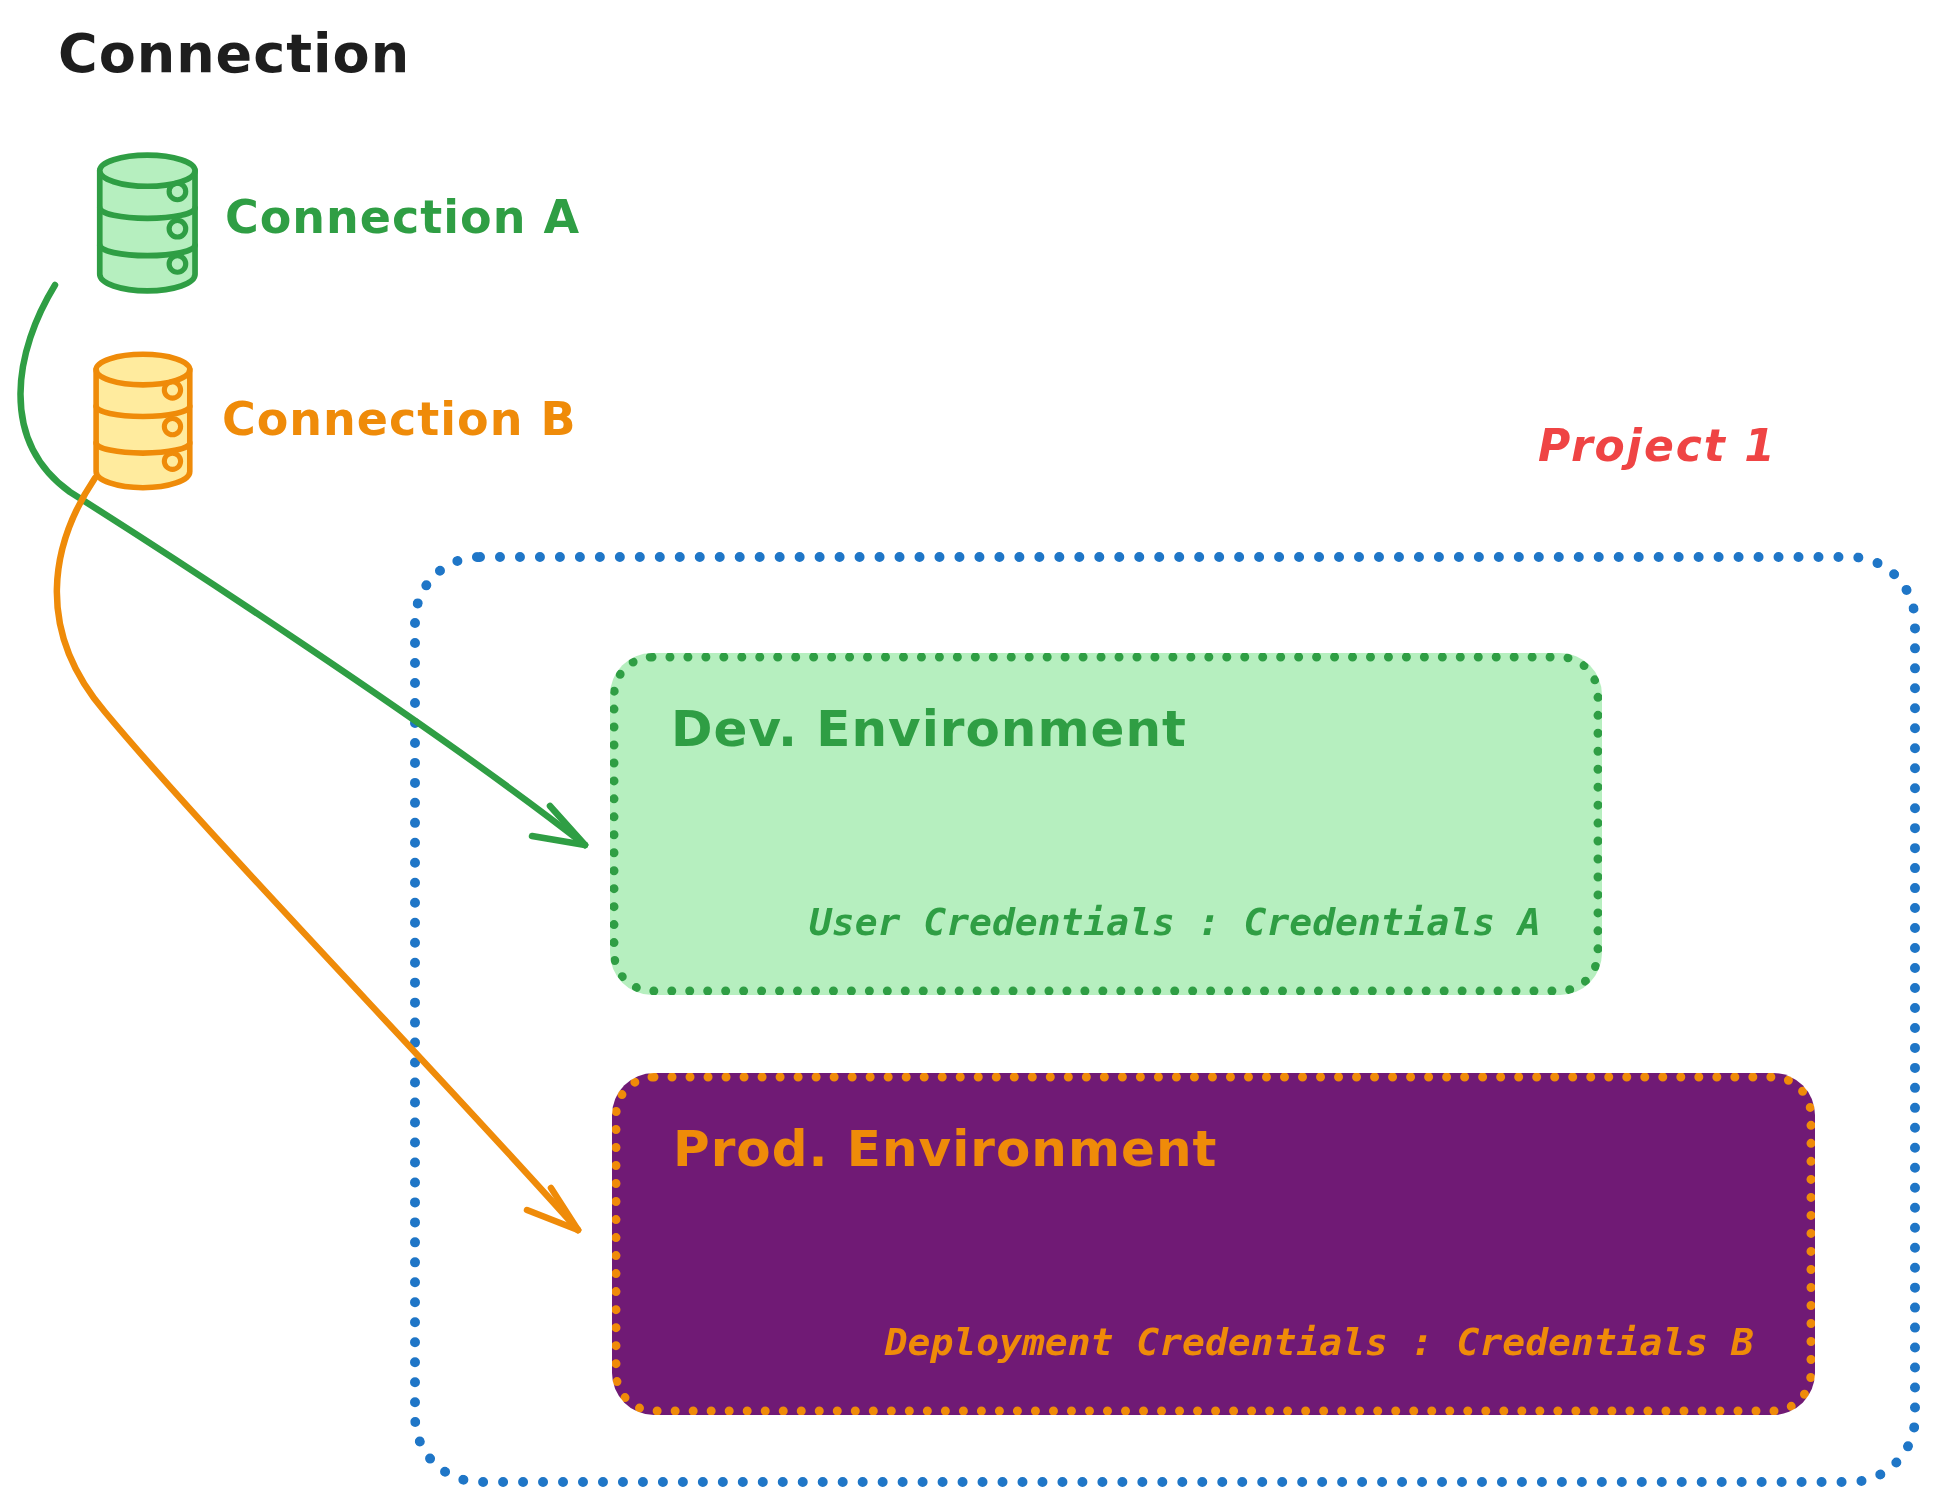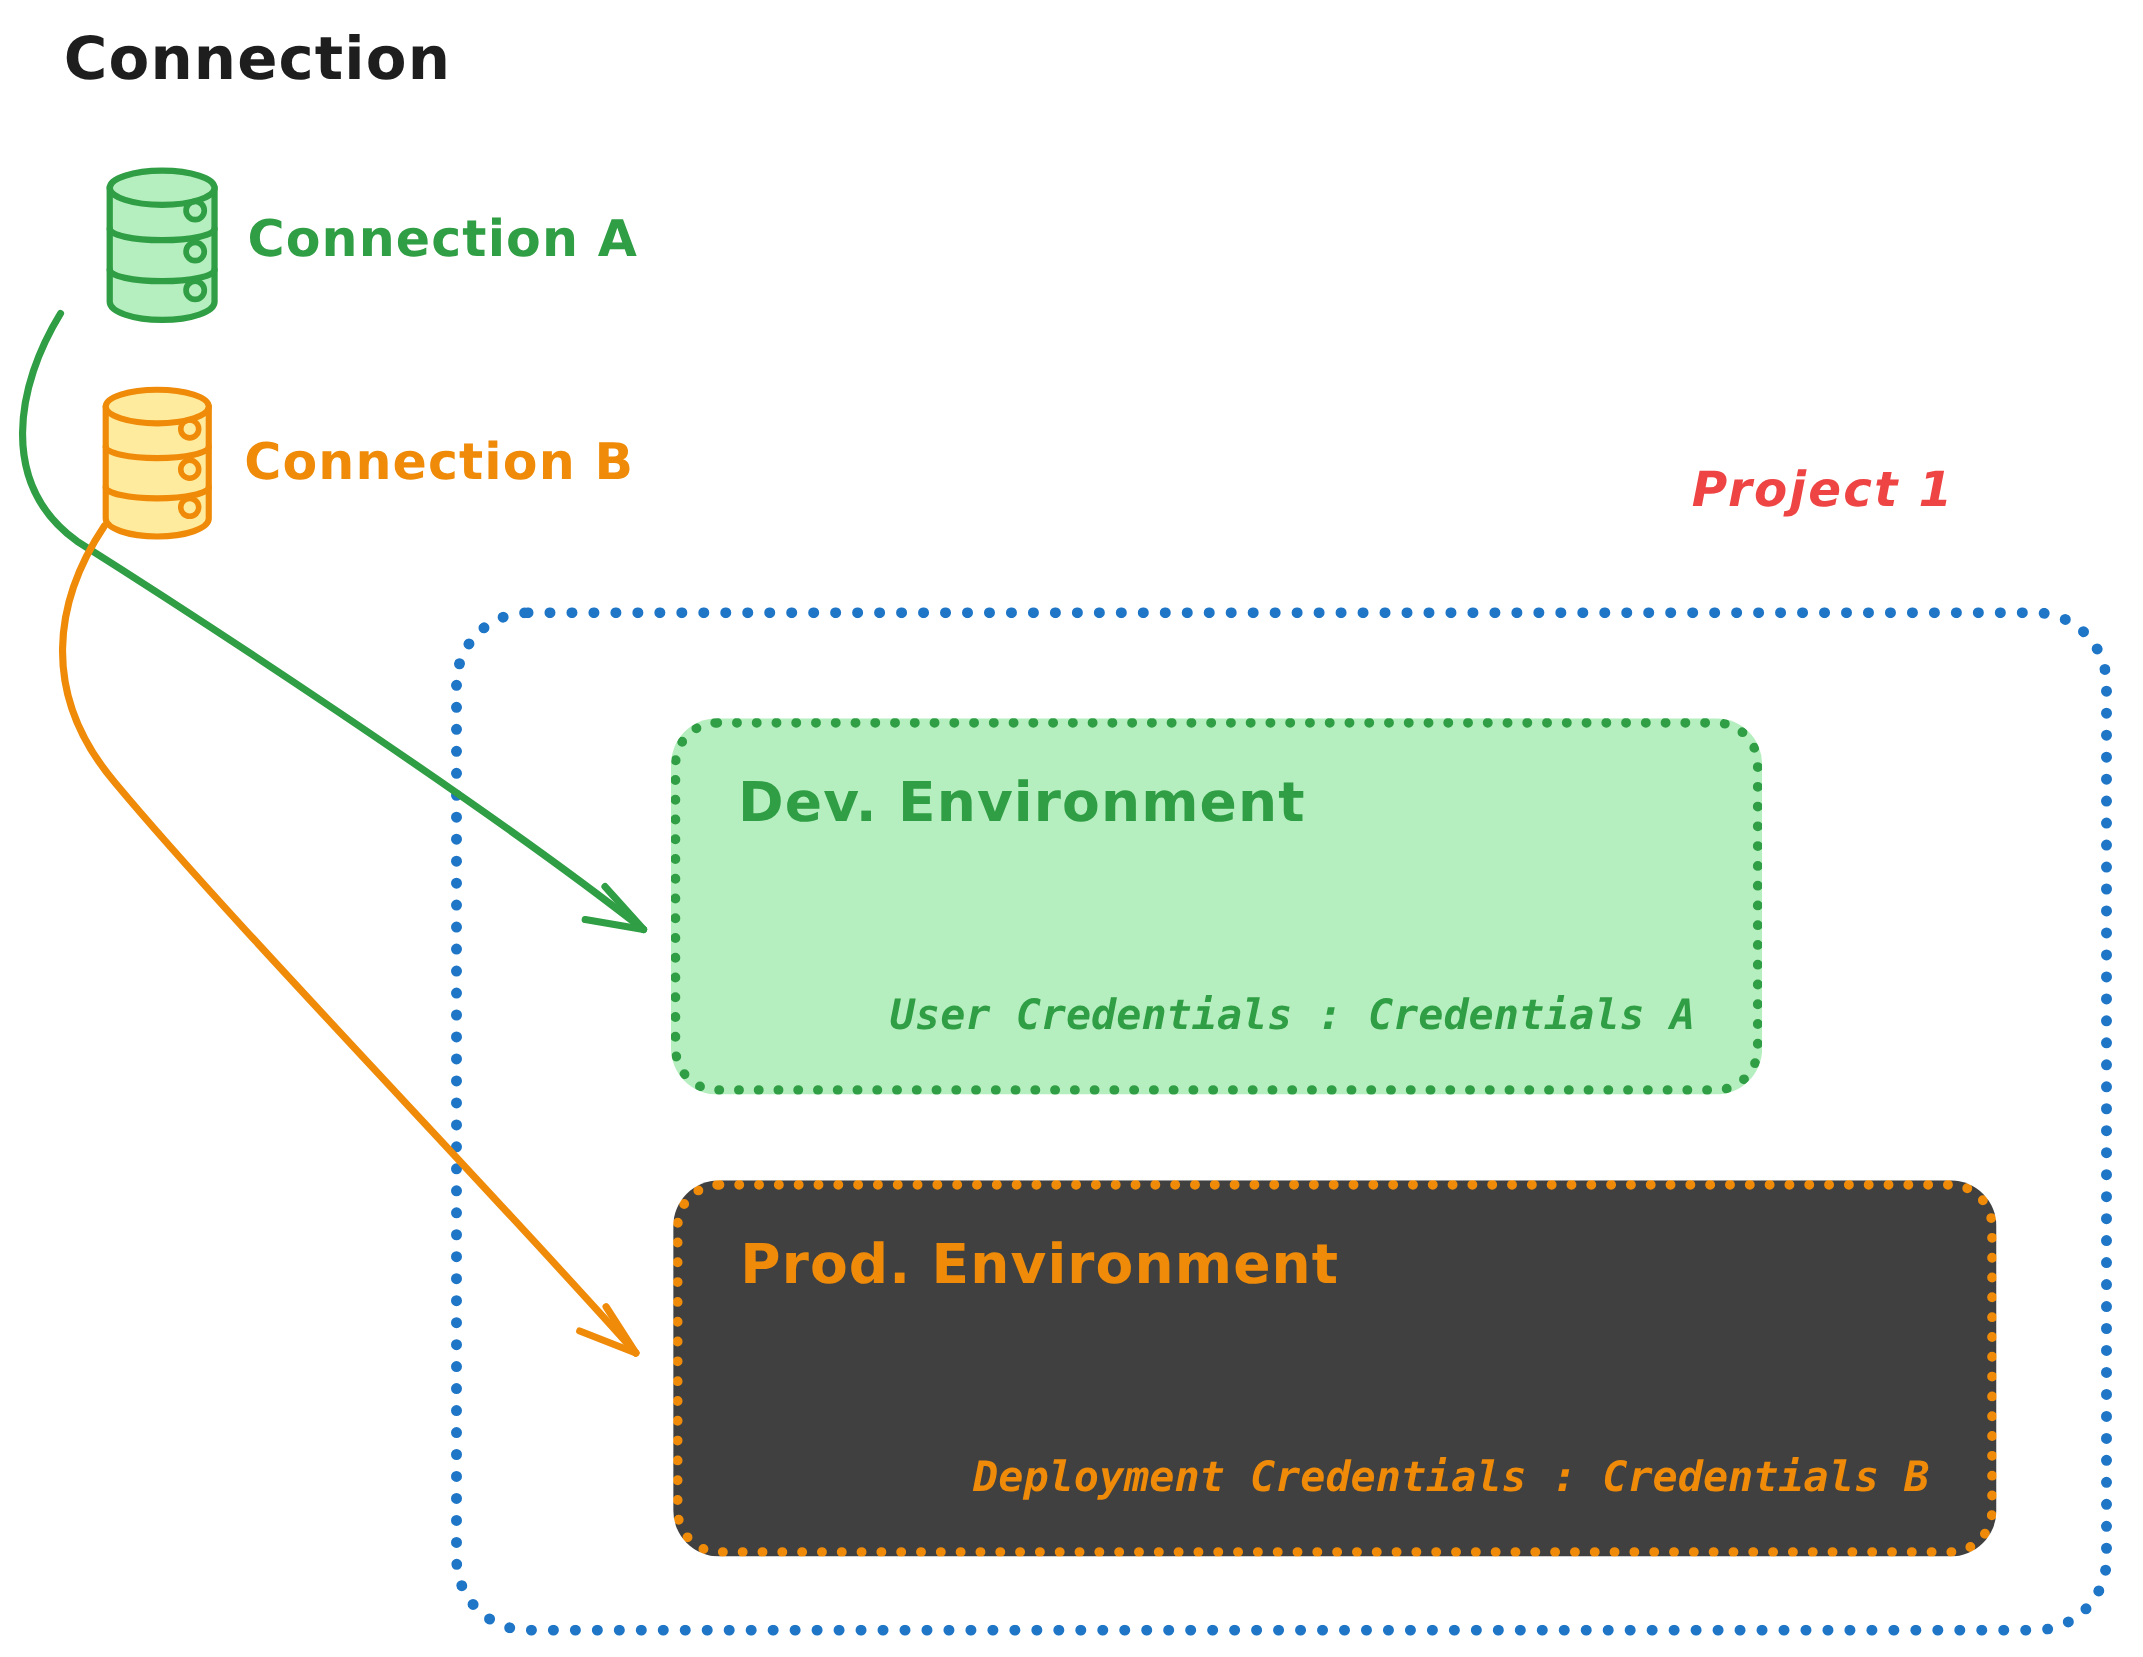--- a/index.html
+++ b/index.html
@@ -62,21 +62,21 @@
   .env-dev {
     left: 610px; top: 653px;
     width: 992px; height: 342px;
     border: 9px dotted #2f9e44;
     background: #b6efbf;
   }
   .env-prod {
     left: 612px; top: 1073px;
     width: 1203px; height: 342px;
     border: 9px dotted #ef8b09;
-    background: #404040;
+    background: #701a75;
     text-align: right;
   }
   .env-title {
     position: absolute;
     left: 52px; top: 38px;
     font-size: 50px;
     font-weight: bold;
     letter-spacing: 1px;
     white-space: nowrap;
   }

